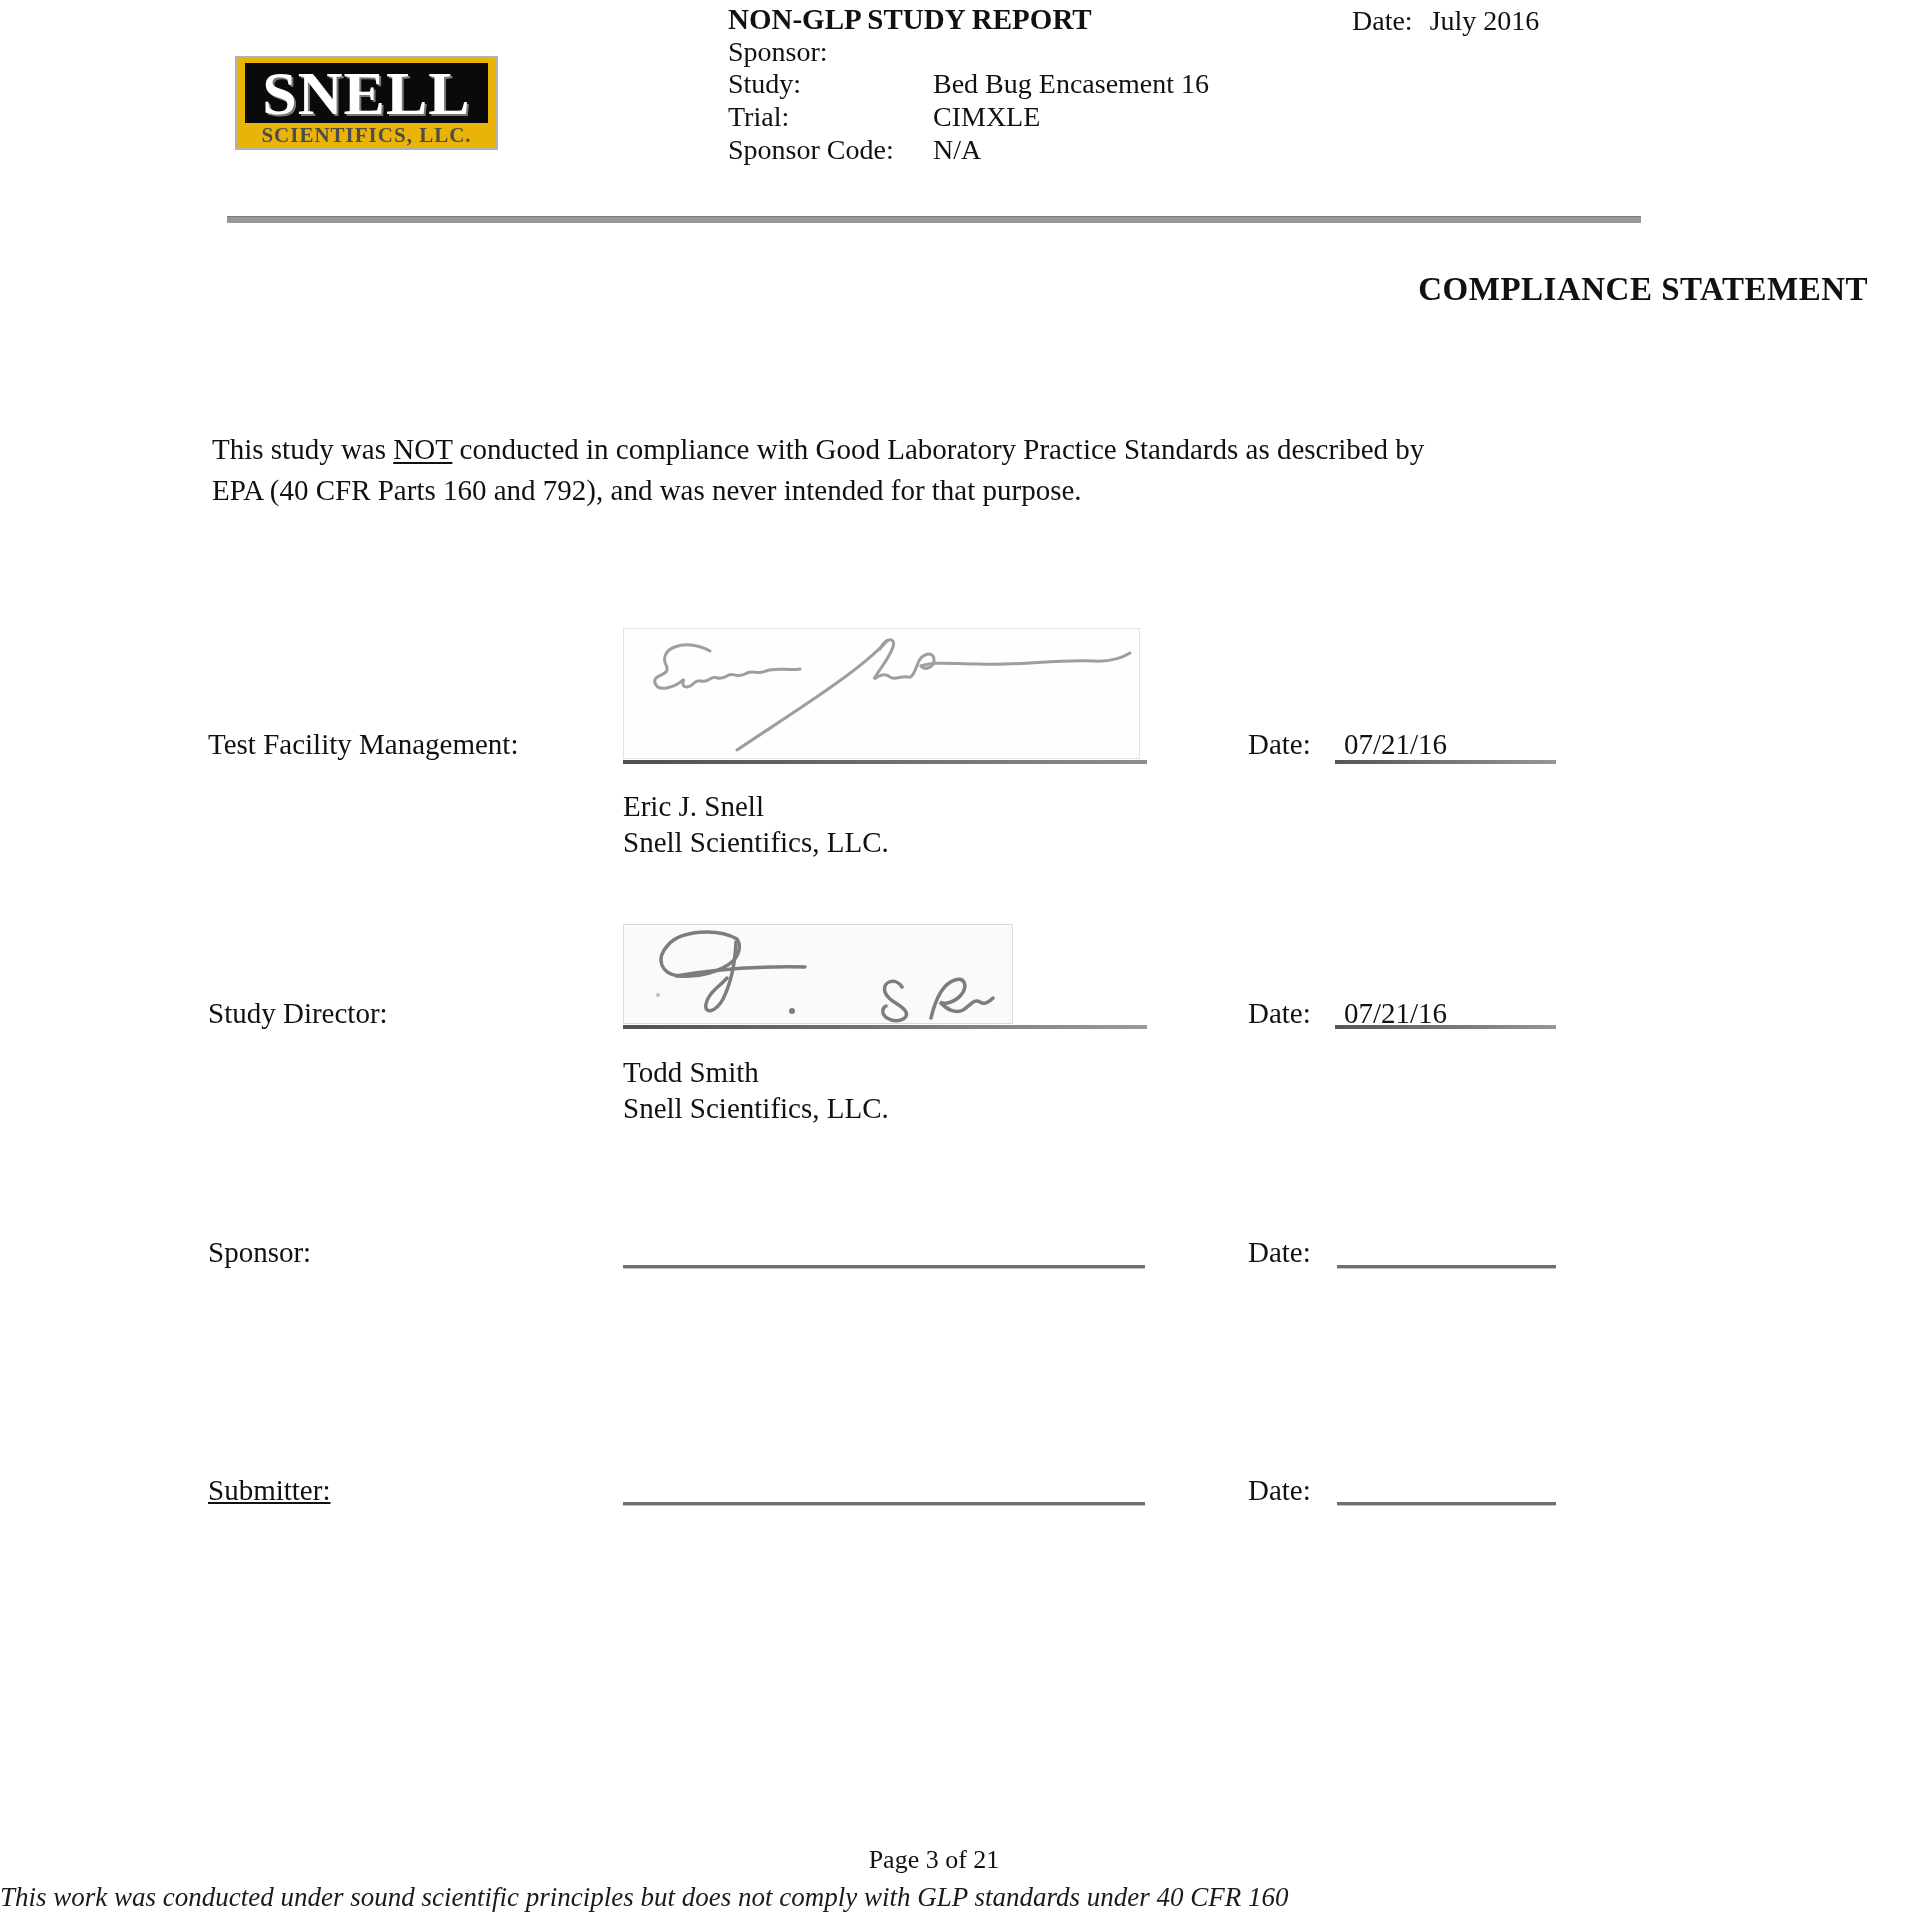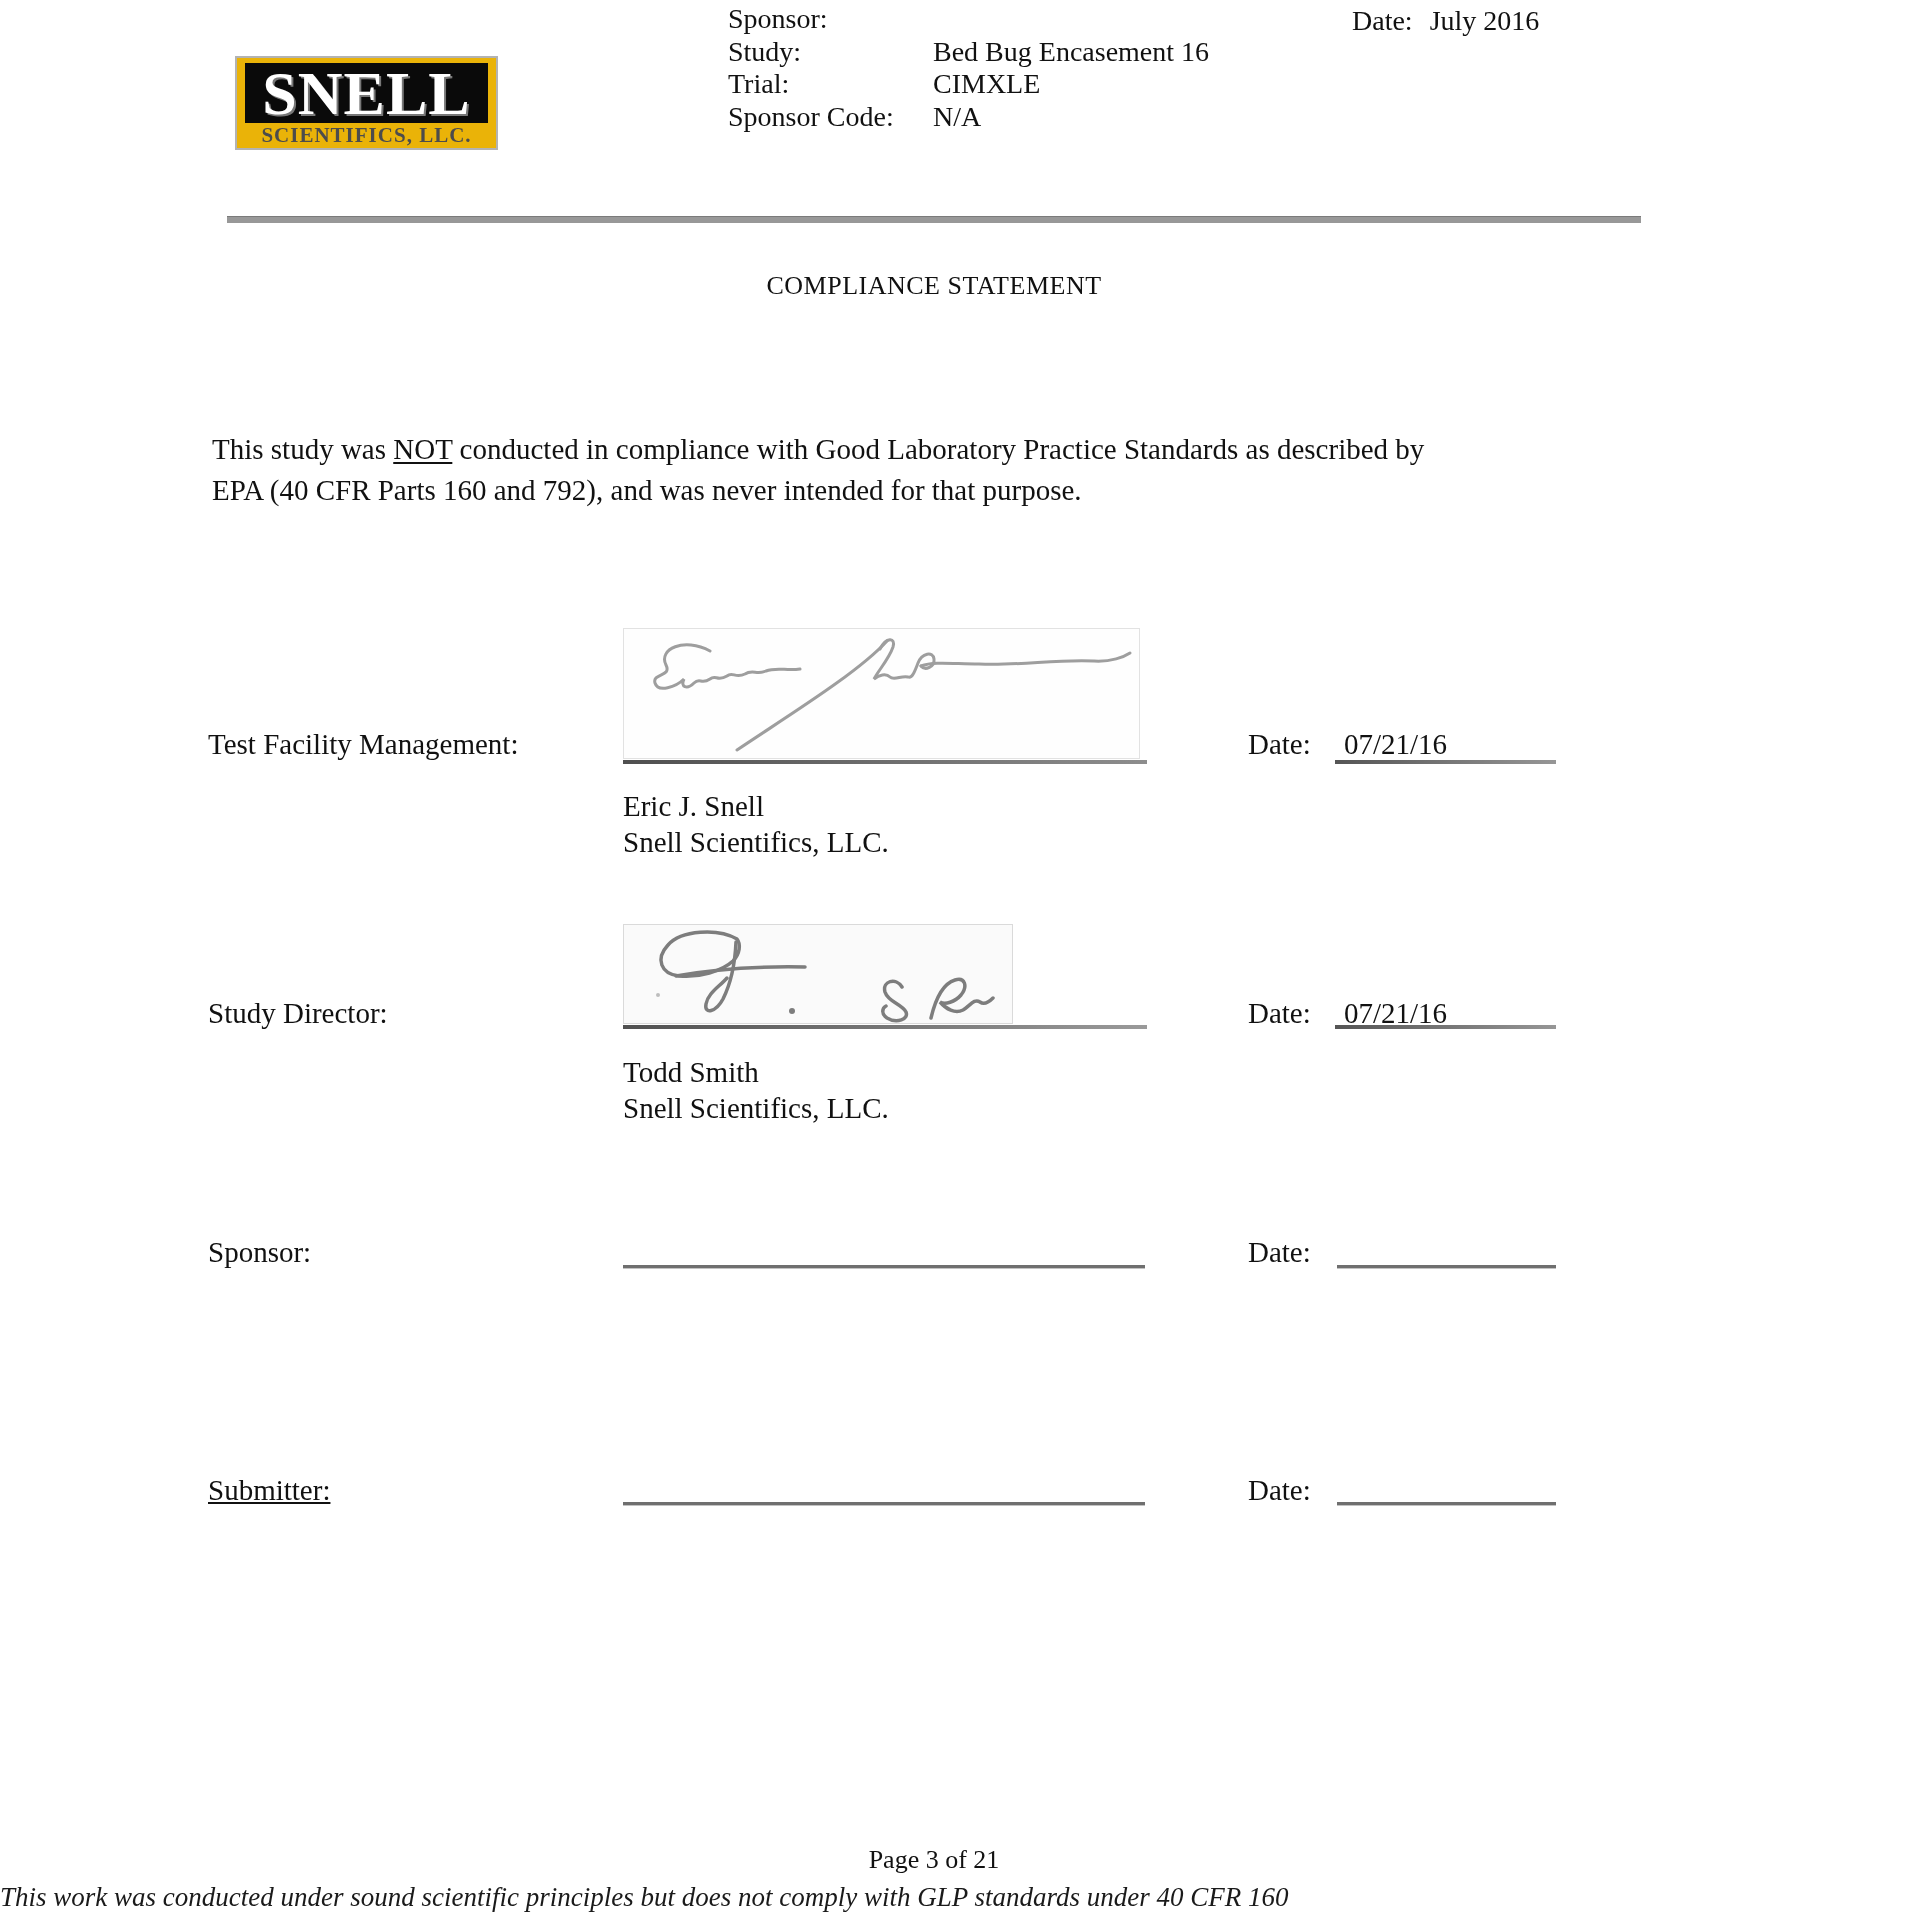--- a/index.html
+++ b/index.html
@@ -29,22 +29,22 @@
   }
   .hinfo{position:absolute;left:728px;top:3px;font-size:28px;line-height:32.7px;}
   .hrow{display:grid;grid-template-columns:205px auto;}
   .htitle{font-weight:bold;font-size:29px;}
   .hdate{position:absolute;left:1352px;top:5px;font-size:28px;}
   .hdate .val{margin-left:17px;}
   .rule{position:absolute;left:227px;top:216px;width:1414px;height:7px;
         background:#989898;border-top:1px solid #7a7a7a;box-sizing:border-box;}
 
   
-  .doc-title{position:absolute;left:0;top:271px;width:1868px;text-align:center;
-             font-weight:normal;font-size:26px;letter-spacing:0.5px;}
+  .doc-title{position:absolute;left:0;top:271px;width:1868px;text-align:right;
+             font-weight:bold;font-size:33px;letter-spacing:0.5px;}
   .body-par{position:absolute;left:212px;top:429px;width:1500px;
             font-size:29px;line-height:41px;}
   .uline{text-decoration:underline;text-underline-offset:3px;}
 
   
   .role{position:absolute;left:208px;font-size:29px;}
   .sig-box{position:absolute;box-sizing:border-box;background:#fdfdfd;}
   .sig-line{position:absolute;height:4px;}
   .thin-line{position:absolute;height:3px;background:#6f6f6f;border-bottom:1px solid #c2c2c2;}
   .date-label{position:absolute;left:1248px;font-size:29px;}
@@ -60,20 +60,21 @@
 <body>
 
 <div class="logo">
   <div class="logo-black">
     <span class="logo-word">SNELL</span>
   </div>
   <div class="logo-sub">SCIENTIFICS, LLC.</div>
 </div>
 
 <div class="hinfo">
+  <div class="htitle">NON-GLP STUDY REPORT</div>
   <div class="hrow">
     <span>Sponsor:</span>
     <span></span>
   </div>
   <div class="hrow">
     <span>Study:</span>
     <span>Bed Bug Encasement 16</span>
   </div>
   <div class="hrow">
     <span>Trial:</span>

